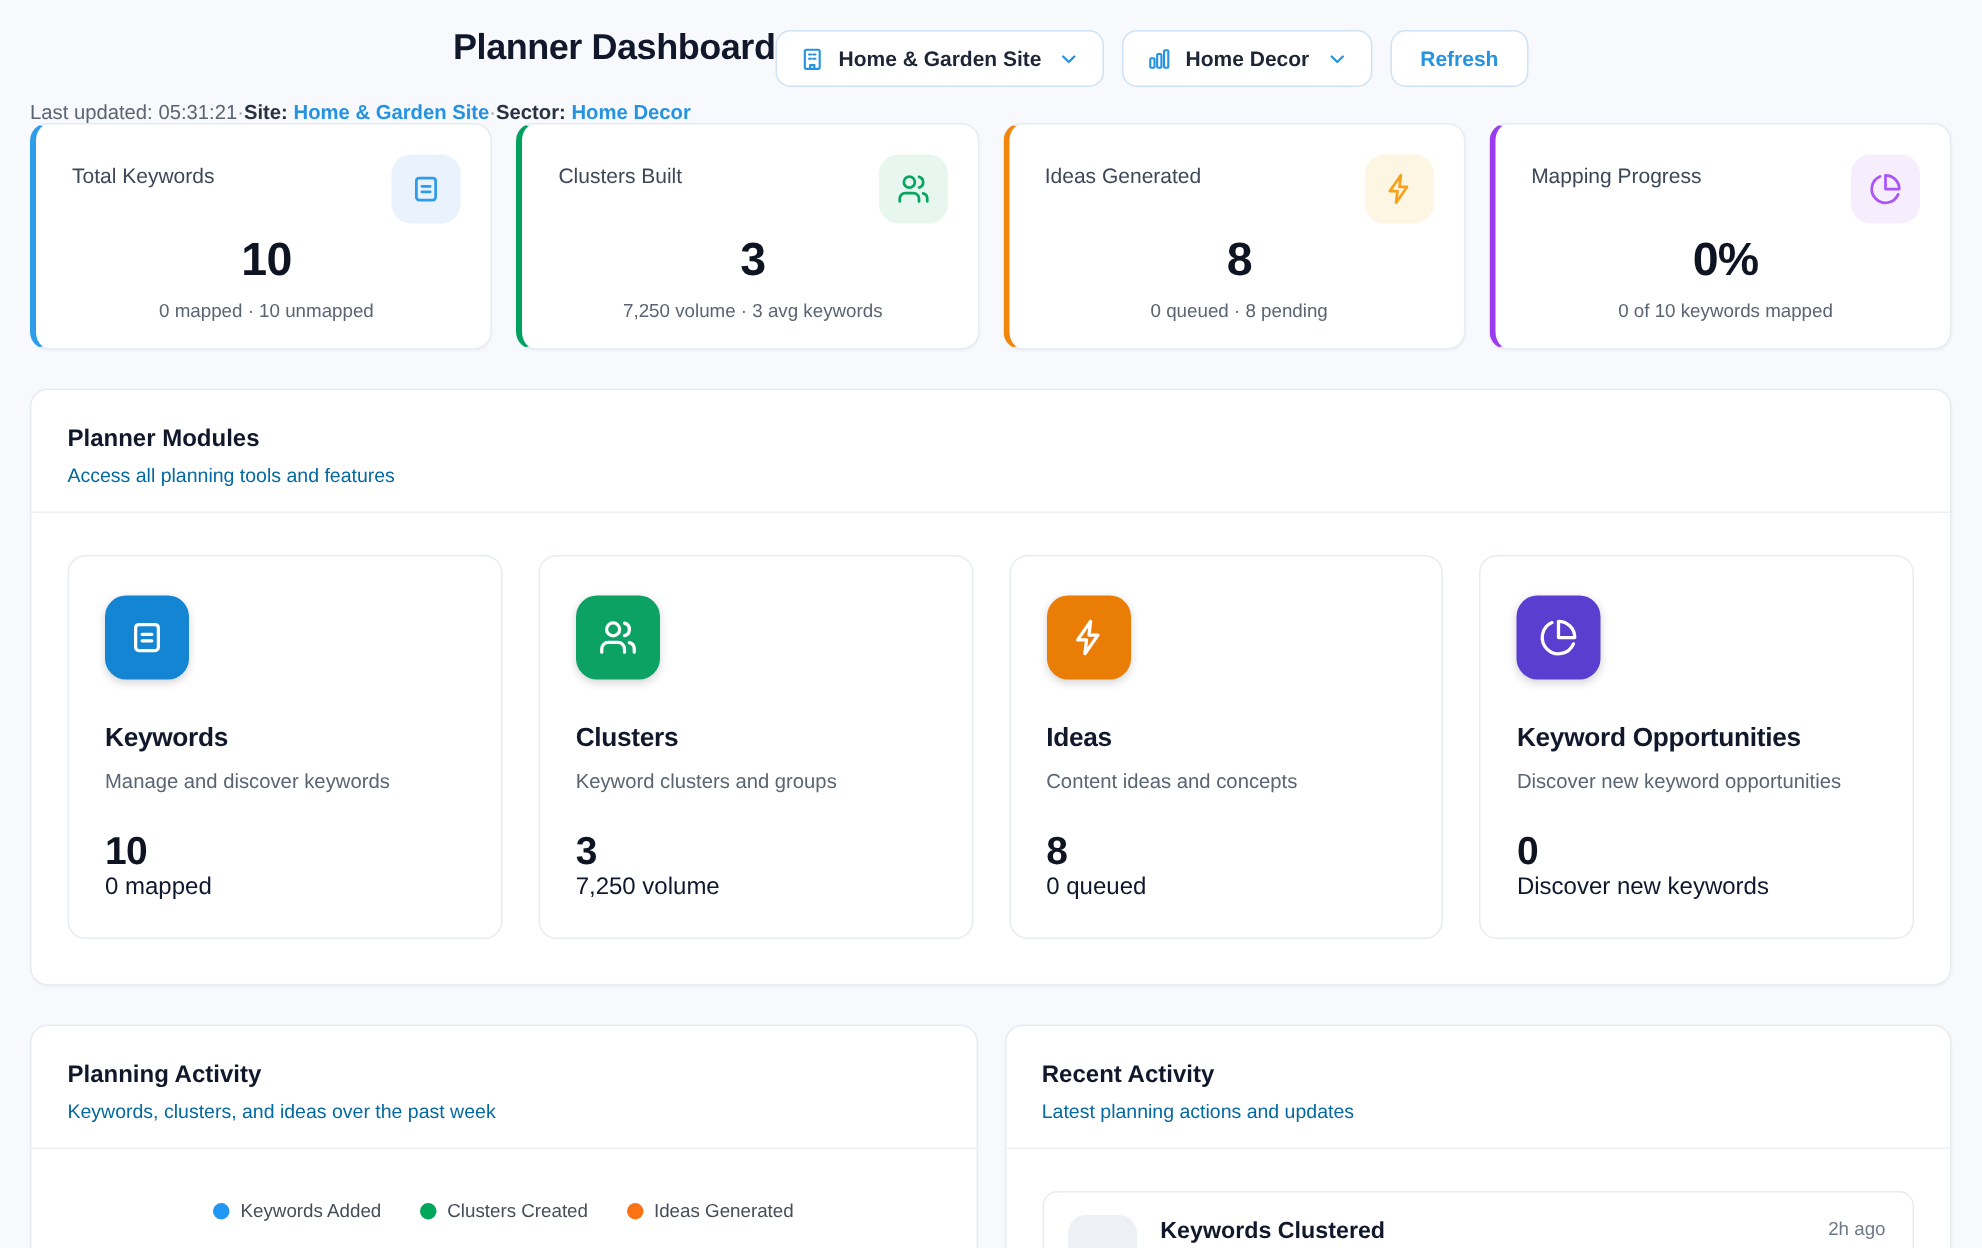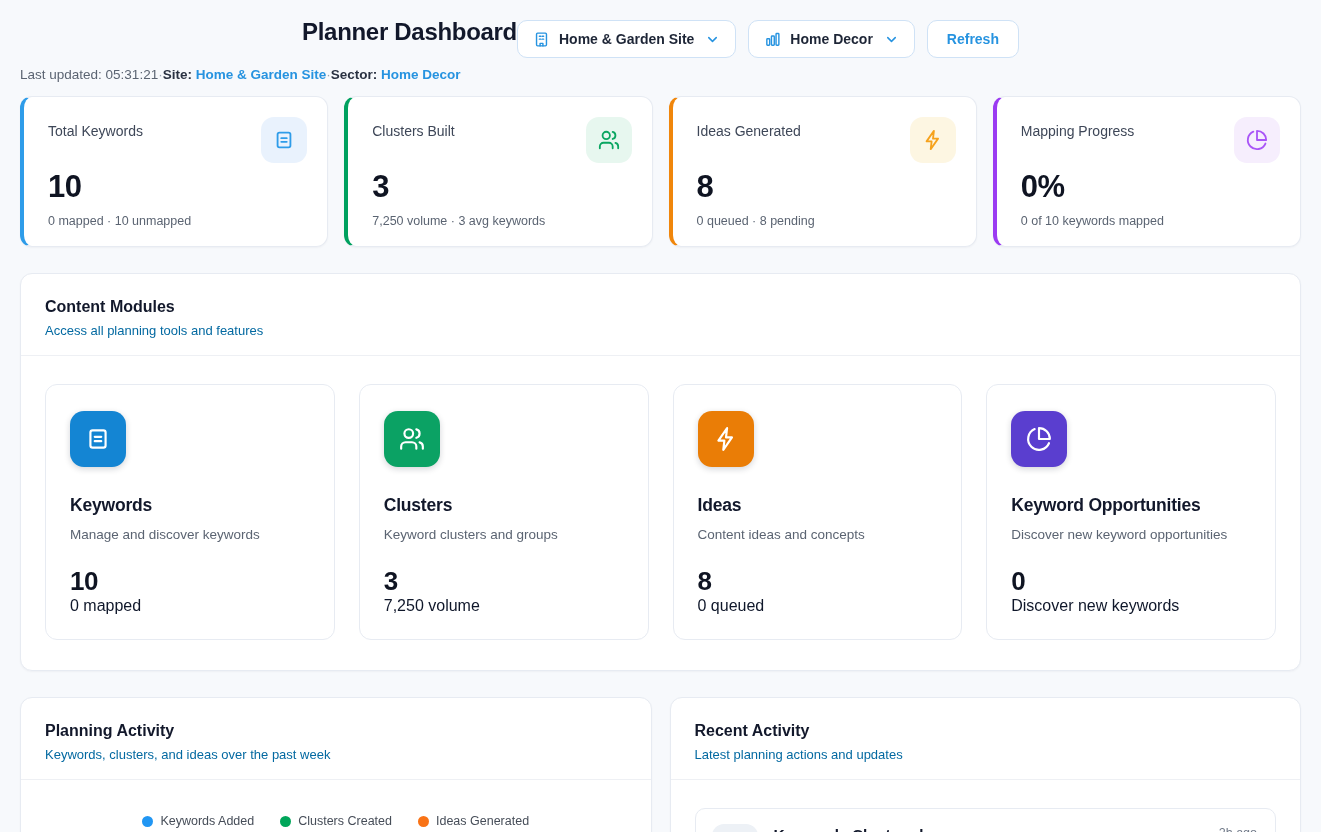--- a/index.html
+++ b/index.html
@@ -23,21 +23,21 @@
   .select-btn .ctl-icon { color:#2693e0; display:flex; }
   .select-btn .chev { color:#2693e0; display:flex; margin-left:2px; }
   .refresh-btn { color:#2693e0; padding:0 19px; }
 
   .meta-row { margin-top:9px; font-size:13.5px; color:#5b6472; display:flex; gap:0; align-items:center; }
   .meta-strong { font-weight:700; color:#2a3242; }
   .meta-link { color:#2693e0; font-weight:700; text-decoration:none; cursor:pointer; }
   .meta-dot { color:#9aa3b0; }
 
   
-  .stats-grid { display:grid; grid-template-columns:repeat(4,1fr); gap:16px; margin-top:14px; }
+  .stats-grid { display:grid; grid-template-columns:repeat(4,1fr); gap:16px; margin-top:0;text-align:center; }
   .stat-card {
     background:#fff; border:1px solid #e7ebf2; border-radius:12px;
     border-left-width:4px; padding:20px 20px 18px 24px; position:relative;
     box-shadow:0 1px 2px rgba(16,24,40,.04); min-height:130px;
   }
   .stat-top { display:flex; justify-content:space-between; align-items:flex-start; }
   .stat-label { font-size:14px; color:#3e4758; padding-top:6px; }
   .stat-bubble { width:46px; height:46px; border-radius:13px; display:flex; align-items:center; justify-content:center; }
   .stat-value { font-size:31px; font-weight:800; color:#0f1422; margin-top:6px; letter-spacing:-0.5px; }
   .stat-sub { font-size:12.5px; color:#5b6472; margin-top:9px; }
@@ -200,21 +200,21 @@
             </svg>
         </span>
       </div>
       <div class="stat-value">0%</div>
       <div class="stat-sub">0 of 10 keywords mapped</div>
     </div>
   </div>
 
   <div class="section-card">
     <div class="section-head">
-      <div class="section-title">Content Modules</div>
+      <div class="section-title">Planner Modules</div>
       <div class="section-sub">Access all planning tools and features</div>
     </div>
     <div class="divider"></div>
     <div class="modules-grid">
 
       <div class="module-card">
         <div class="module-icon" style="background: rgb(20, 133, 211);">
           <svg width="26" height="26" viewBox="0 0 24 24" fill="none" stroke="currentColor" stroke-width="2" stroke-linecap="round" stroke-linejoin="round">
               <rect x="5" y="4" width="14" height="16" rx="2"></rect>
               <path d="M9 10h6M9 14h6"></path>

